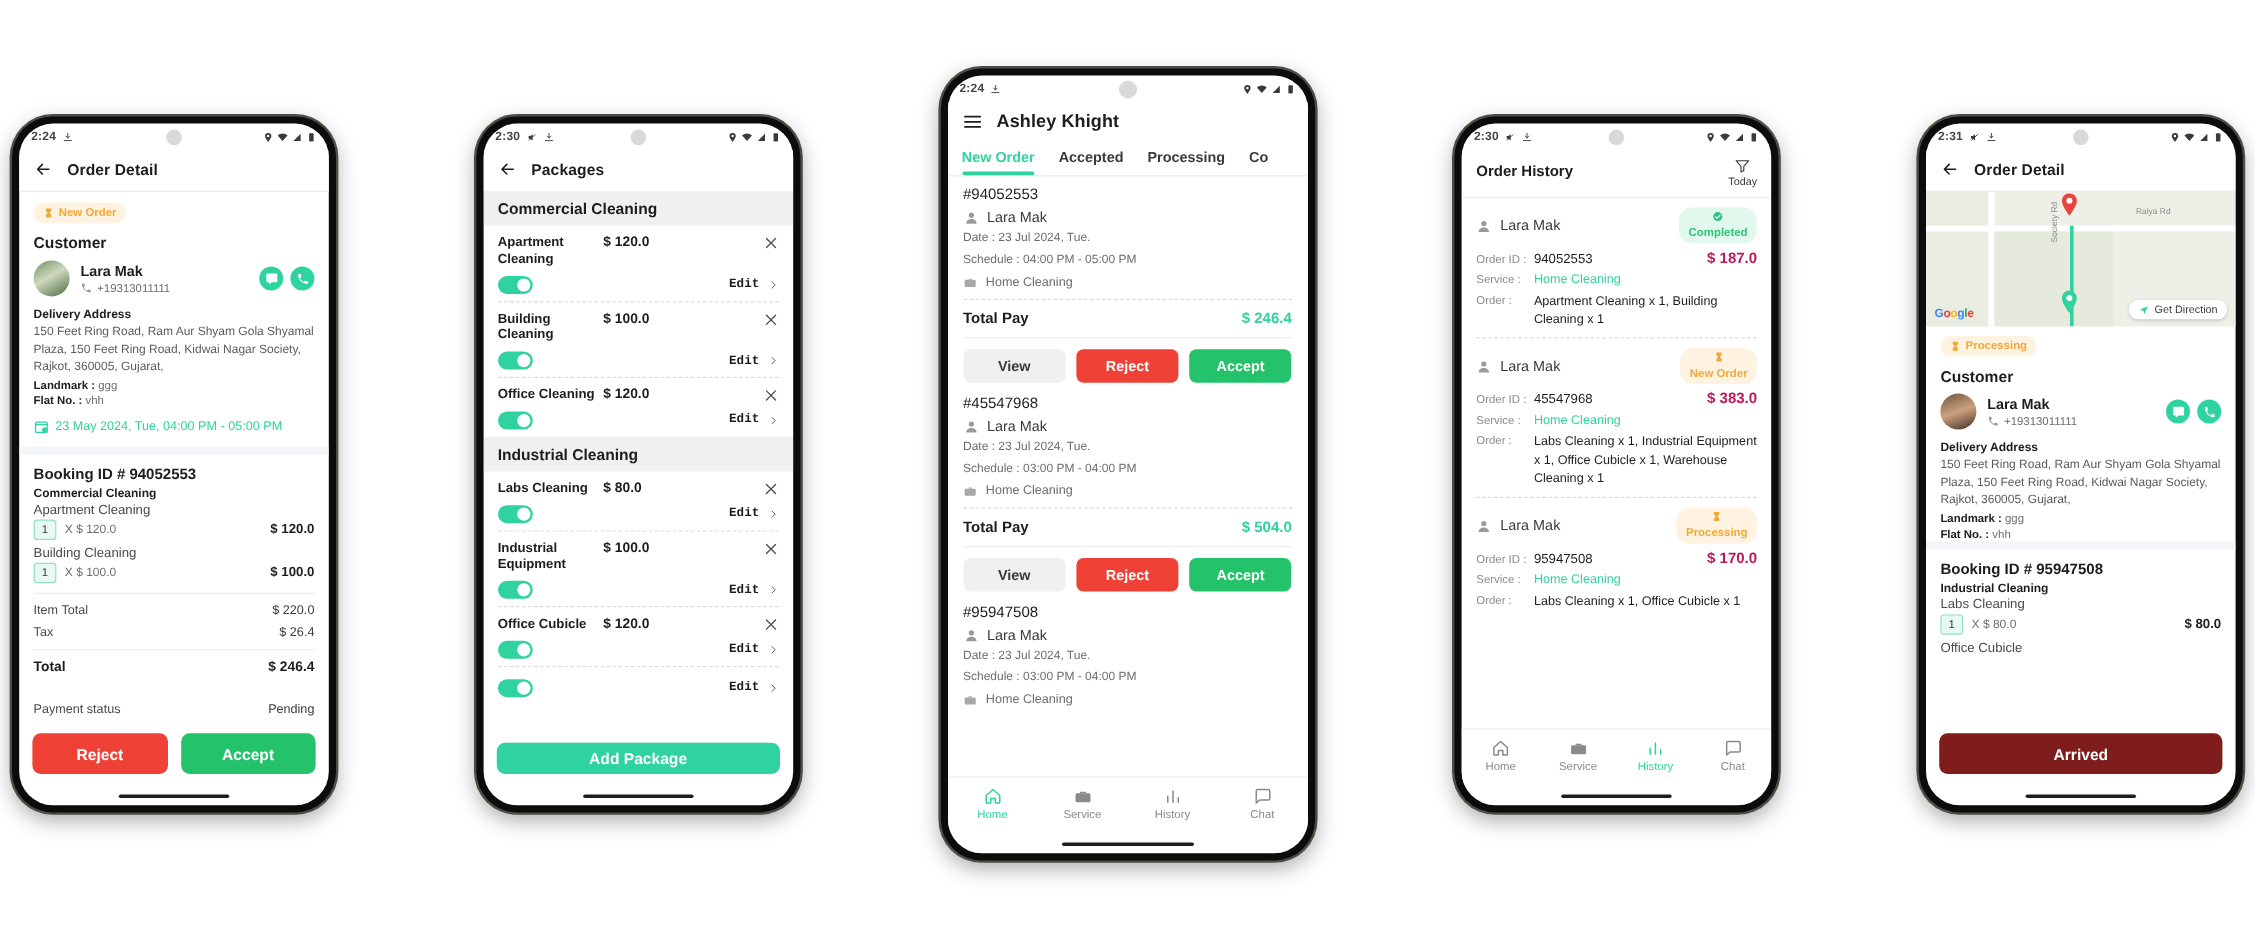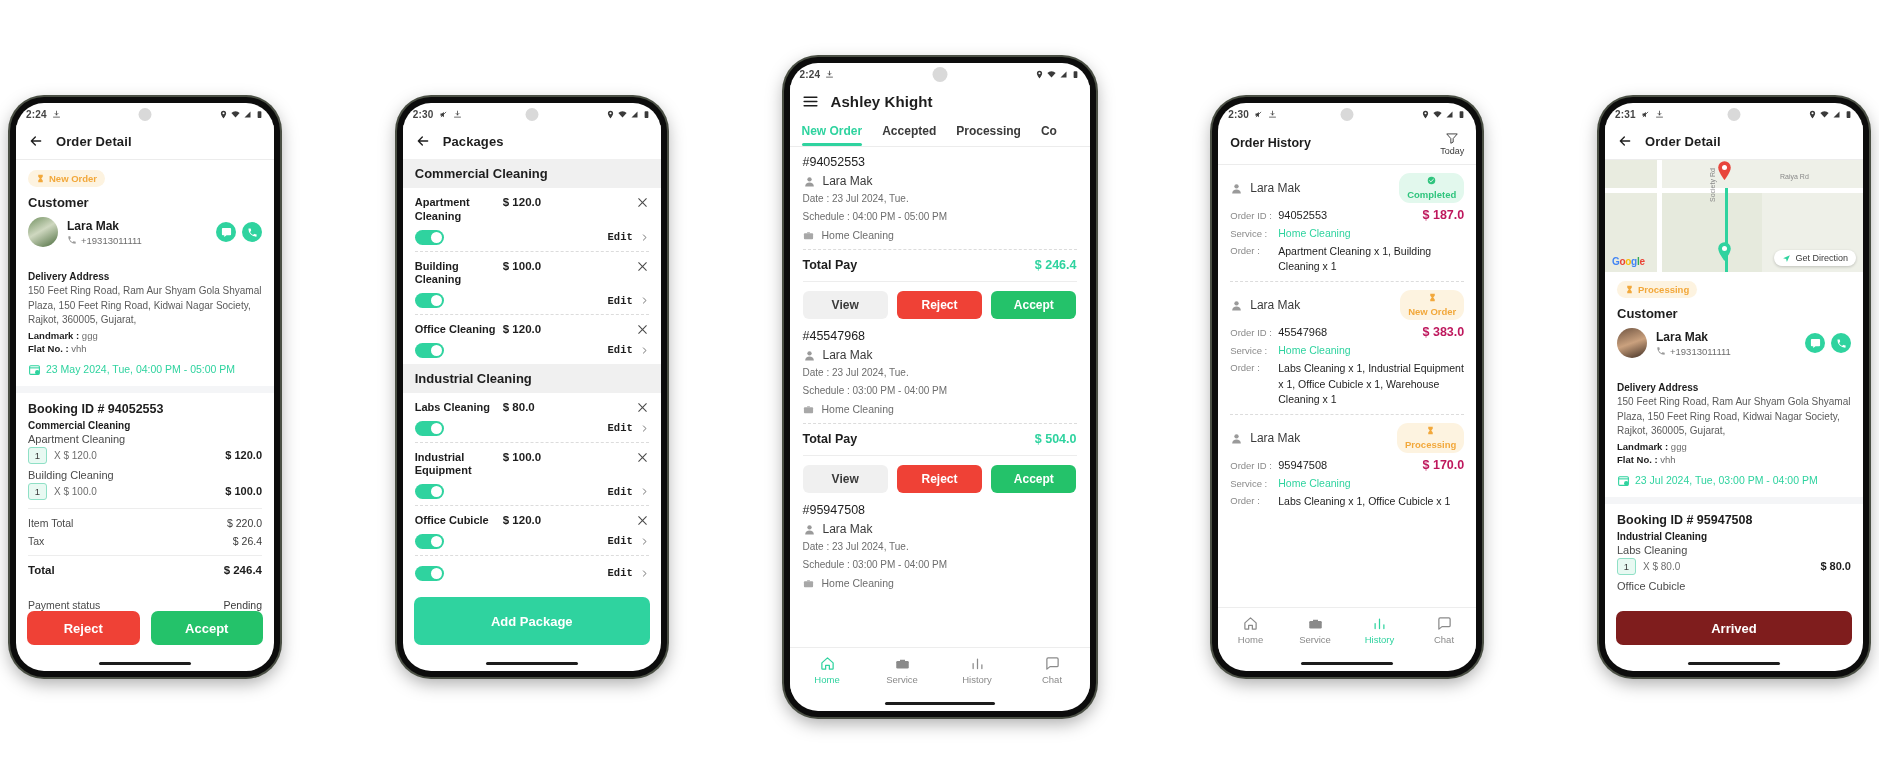--- a/index.html
+++ b/index.html
@@ -65,21 +65,21 @@
   .avatar.person { background:linear-gradient(160deg,#6e5340 0%,#caa17e 50%,#3f2d22 100%); }
   .cust-name { font-size:12px; font-weight:700; color:#1d1d1d; }
   .cust-phone { font-size:9.5px; color:#6d6d6d; display:flex; align-items:center; gap:4px; margin-top:2px;}
   .cust-phone .pi { width:10px;height:10px;display:inline-block;}
   .cust-phone .pi svg{width:100%;height:100%;display:block;fill:#9a9a9a;}
   .contact-btns { margin-left:auto; display:flex; gap:6px; }
   .cbtn { width:20px; height:20px; border-radius:50%; background:#2fd39f;
           display:flex; align-items:center; justify-content:center; }
   .cbtn svg { width:11px; height:11px; display:block; fill:#fff; }
 
-  .lbl { font-size:10px; font-weight:700; color:#1d1d1d; margin-top:24px; }
+  .lbl { font-size:10px; font-weight:700; color:#1d1d1d; margin-top:10px; }
   .addr { font-size:10px; color:#5b5b5b; line-height:1.45; margin-top:2px;}
   .kv { font-size:9.5px; margin-top:2px; }
   .kv b { color:#1d1d1d; font-weight:700; }
   .kv span { color:#6d6d6d; }
 
   .schedule { display:flex; align-items:center; gap:5px; font-size:10.5px;
               color:#2fd39f; font-weight:500; padding:9px 12px 10px; }
   .schedule .ci { width:13px; height:13px; }
   .schedule .ci svg { width:100%;height:100%;display:block;fill:#2fd39f;}
   .sep { height:7px; background:#f4f5f7; }
@@ -124,21 +124,21 @@
   .toggle { width:29px; height:15px; border-radius:9px; background:#2fd39f; position:relative; }
   .toggle::after { content:""; position:absolute; right:2px; top:2px; width:11px; height:11px;
                    border-radius:50%; background:#fff; }
   .edit-wrap { margin-left:auto; display:flex; align-items:center; gap:7px; }
   .edit-lbl { font-size:10.5px; font-weight:700; color:#1d1d1d;font-family:Liberation Mono, monospace; }
   .chev { width:9px; height:11px; }
   .chev svg { width:100%; height:100%; display:block; stroke:#4a4a4a; fill:none;
               stroke-width:2; stroke-linecap:round; stroke-linejoin:round; }
   .dashed { border-top:1px dashed #dcdcdc; margin:0 12px; }
 
-  .add-pkg { position:absolute; left:11px; right:11px; bottom:26px; height:48px;
+  .add-pkg { position:absolute; left:11px; right:11px; bottom:26px; height:26px;
              border-radius:7px; background:#2fd39f; color:#fff; font-size:13px;
              font-weight:700; display:flex; align-items:center; justify-content:center; }
 
   
   .tabs { display:flex; gap:0; padding:0 12px; flex-shrink:0; position:relative; }
   .tab { font-size:12px; font-weight:700; color:#3a3a3a; padding:4px 0 8px; margin-right:20px;
          white-space:nowrap; position:relative; }
   .tab.active { color:#2fd39f; }
   .tab.active::after { content:""; position:absolute; left:0; right:0; bottom:0;
                        height:3px; border-radius:2px; background:#2fd39f; }
@@ -1086,30 +1086,20 @@
                   </svg>
                 </span>
             </div>
           </div>
           <div class="lbl">Delivery Address</div>
           <div class="addr">150 Feet Ring Road, Ram Aur Shyam Gola Shyamal Plaza, 150 Feet Ring Road, Kidwai Nagar Society, Rajkot, 360005, Gujarat,</div>
           <div class="kv"><b>Landmark :</b> <span>ggg</span></div>
           <div class="kv"><b>Flat No. :</b> <span>vhh</span></div>
         </div>
 
-        <div class="schedule">
-          <span class="ci">
-              <svg viewBox="0 0 24 24">
-                <rect x="3" y="5" width="18" height="16" rx="2" fill="none" stroke="#2fd39f" stroke-width="2"></rect>
-                <path d="M3 9h18" stroke="#2fd39f" stroke-width="2"></path>
-                <circle cx="17" cy="17" r="4"></circle>
-              </svg>
-            </span>
-          <span>23 Jul 2024, Tue, 03:00 PM - 04:00 PM</span>
-        </div>
         <div class="sep"></div>
 
         <div class="bk-id">Booking ID # 95947508</div>
         <div class="grp">Industrial Cleaning</div>
         <div class="item-name">Labs Cleaning</div>
         <div class="item-line">
           <span class="qty">1</span>
           <span class="xprice">X  $ 80.0</span>
           <span class="rowprice">$ 80.0</span>
         </div>

